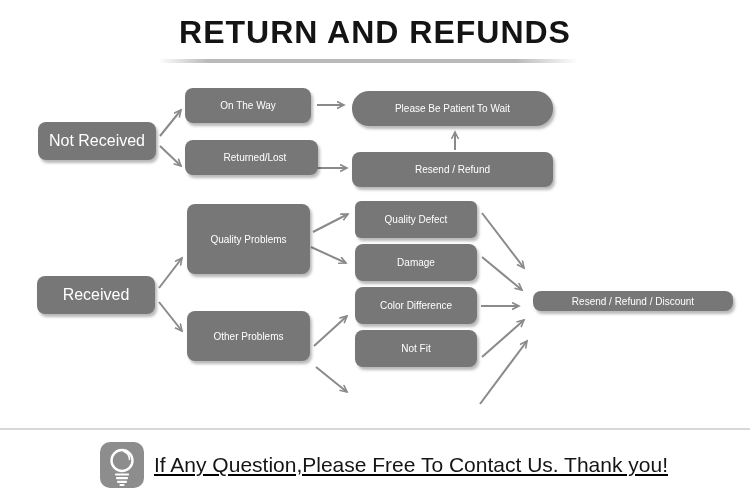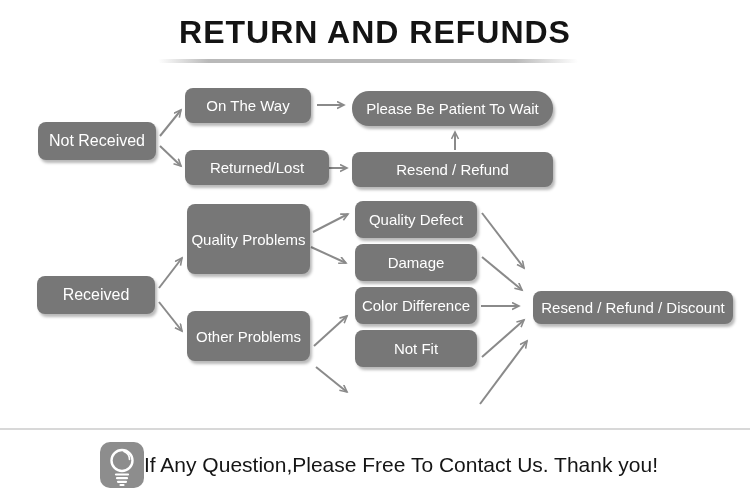--- a/index.html
+++ b/index.html
@@ -21,48 +21,48 @@
     border-radius:2px;
     background:linear-gradient(to right, rgba(185,185,185,0) 0%, #b9b9b9 12%, #b9b9b9 85%, rgba(185,185,185,0) 100%);
   }
   .node{
     position:absolute;
     background:#777777;
     color:#ffffff;
     border-radius:8px;
     display:flex;align-items:center;justify-content:center;
     text-align:center;
-    font-size:15px;
+    font-size:10px;
     box-shadow:2px 3px 3px rgba(0,0,0,0.28);
   }
   #n-not-received{left:38px;top:122px;width:118px;height:38px;font-size:16px;}
   #n-on-the-way{left:185px;top:88px;width:126px;height:35px;}
-  #n-returned-lost{left:185px;top:150px;width:144px;height:35px;}
+  #n-returned-lost{left:185px;top:140px;width:126px;height:35px;padding-left:7px;}
   #n-please-wait{left:352px;top:91px;width:201px;height:35px;border-radius:17px;}
   #n-resend-refund{left:352px;top:152px;width:201px;height:35px;}
   #n-received{left:37px;top:276px;width:118px;height:38px;font-size:16px;}
   #n-quality-problems{left:187px;top:204px;width:123px;height:70px;}
   #n-other-problems{left:187px;top:311px;width:123px;height:50px;}
-  #n-quality-defect{left:355px;top:201px;width:122px;height:37px;}
+  #n-quality-defect{left:355px;top:201px;width:122px;height:37px;border-radius:6px;}
   #n-damage{left:355px;top:244px;width:122px;height:37px;}
   #n-color-difference{left:355px;top:287px;width:122px;height:37px;}
   #n-not-fit{left:355px;top:330px;width:122px;height:37px;}
   #n-wrong-delivery{left:355px;top:373px;width:122px;height:37px;}
-  #n-discount{left:533px;top:291px;width:200px;height:33px;}
+  #n-discount{left:533px;top:291px;width:200px;height:20px;}
   .edges{
     position:absolute;left:0;top:0;width:750px;height:500px;
     pointer-events:none;
   }
   .divider{
     position:absolute;left:0;top:428px;width:750px;height:2px;
     background:#d8d8d8;
   }
   .footer{
     position:absolute;left:100px;top:440px;height:50px;
-    display:flex;align-items:center;
+    display:flex;align-items:center;gap:10px;text-decoration:underline;
   }
   .footer-text{
     font-size:21px;color:#151515;white-space:nowrap;
   }
 </style>
 </head>
 <body>
 
 <div class="page">
 

